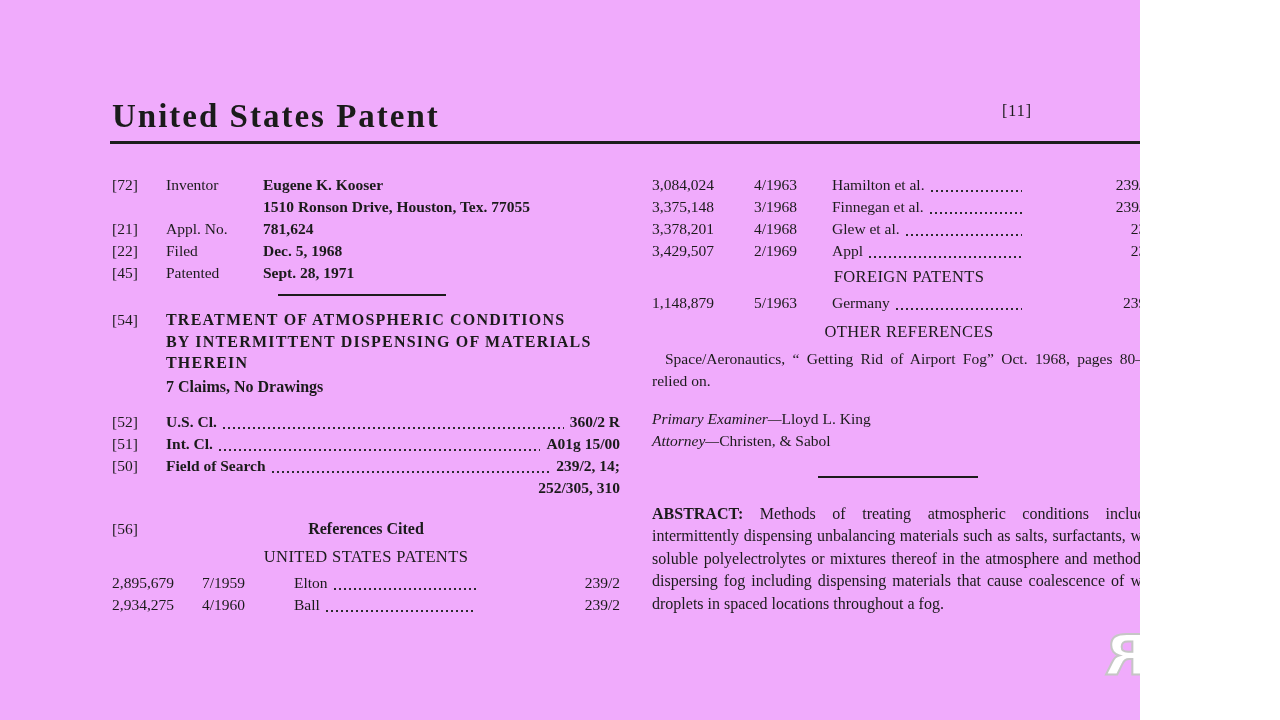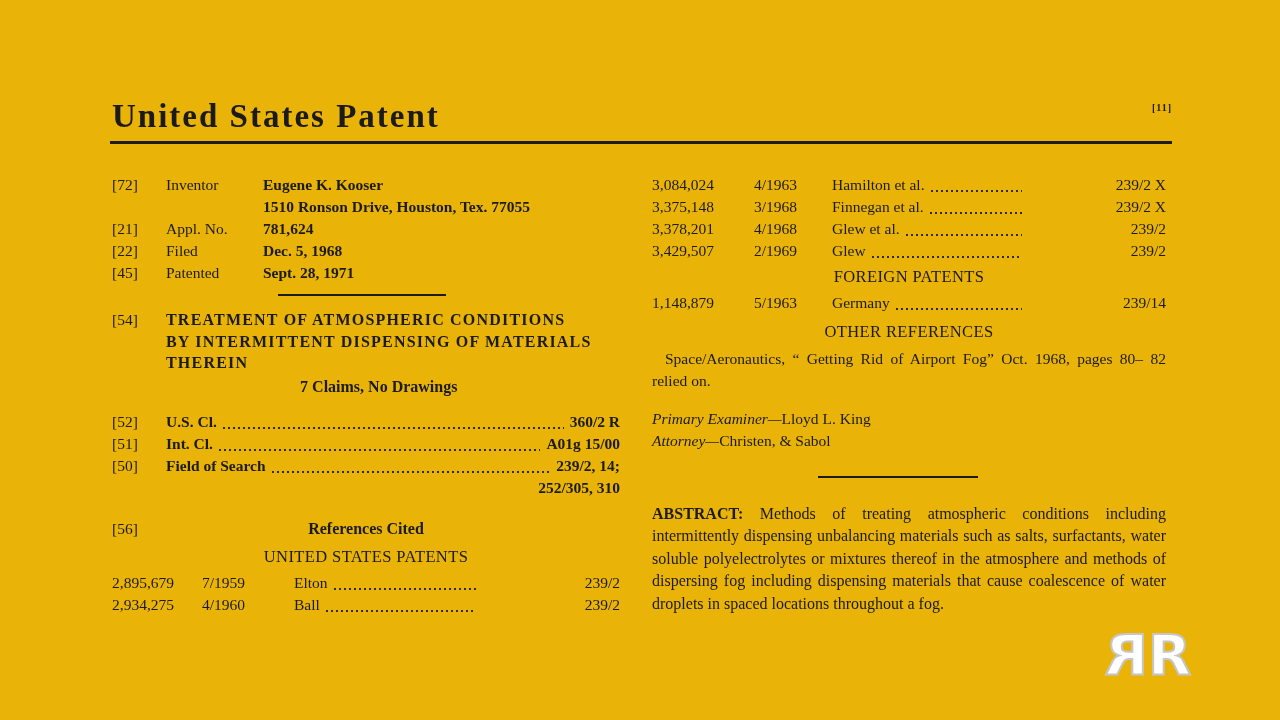--- a/index.html
+++ b/index.html
@@ -1,22 +1,22 @@
 <!DOCTYPE html>
 <html><head>
 <meta charset="utf-8">
 <style>
   html,body{margin:0;padding:0;background:#ffffff;}
-  .page{position:relative;width:1280px;height:720px;background:#eab308;overflow:hidden;
+  .page{position:relative;width:1140px;height:720px;background:#f0abfc;overflow:hidden;
         font-family:"Liberation Serif",serif;color:#1b1b1b;}
   
   .hdr-title{position:absolute;left:112px;top:96px;font-size:33px;font-weight:700;
              letter-spacing:2px;line-height:40px;white-space:nowrap;}
   .hdr-num{position:absolute;top:102px;right:108px;display:flex;align-items:baseline;gap:9px;}
-  .hdr-num .tag{font-size:10px;font-weight:700;letter-spacing:1px;}
+  .hdr-num .tag{font-size:16px;font-weight:400;letter-spacing:1px;}
   .hdr-num .num{font-size:27px;font-weight:700;letter-spacing:2px;}
   .hdr-rule{position:absolute;left:110px;top:141px;width:1062px;height:3px;background:#1d1d1d;}
   
   .col-left{position:absolute;left:112px;top:174px;width:508px;}
   .col-right{position:absolute;left:652px;top:174px;width:514px;}
   .row{display:flex;align-items:baseline;line-height:22px;font-size:15.5px;}
   .code{width:54px;flex:none;}
   .blabel{width:97px;flex:none;}
   .bval{font-weight:700;white-space:nowrap;}
   .divider{height:2px;background:#1c1c1c;}
@@ -88,21 +88,21 @@
     </div>
 
     <div class="divider div-left"></div>
 
     <div class="title-block">
       <span class="code" style="font-size:15.5px;line-height:21.5px;">[54]</span>
       <div class="title-lines">
         <div>TREATMENT OF ATMOSPHERIC CONDITIONS</div>
         <div>BY INTERMITTENT DISPENSING OF MATERIALS</div>
         <div>THEREIN</div>
-        <div class="claims" style="letter-spacing:0;text-align:center;">7 Claims, No Drawings</div>
+        <div class="claims" style="letter-spacing:0;">7 Claims, No Drawings</div>
       </div>
     </div>
 
     <div class="class-block">
       <div class="row">
         <span class="code">[52]</span>
         <span class="clabel">U.S. Cl.</span>
         <span class="lead"></span>
         <span class="cval">360/2 R</span>
       </div>
@@ -162,21 +162,21 @@
     <div class="row">
       <span class="rnum-r">3,378,201</span>
       <span class="rdate-r">4/1968</span>
       <span class="rname">Glew et al.</span>
       <span class="lead lead-ref"></span>
       <span class="rcls">239/2</span>
     </div>
     <div class="row">
       <span class="rnum-r">3,429,507</span>
       <span class="rdate-r">2/1969</span>
-      <span class="rname">Glew</span>
+      <span class="rname">Appl</span>
       <span class="lead lead-ref"></span>
       <span class="rcls">239/2</span>
     </div>
 
     <div class="subhead mt4">FOREIGN PATENTS</div>
 
     <div class="row mt4">
       <span class="rnum-r">1,148,879</span>
       <span class="rdate-r">5/1963</span>
       <span class="rname">Germany</span>

